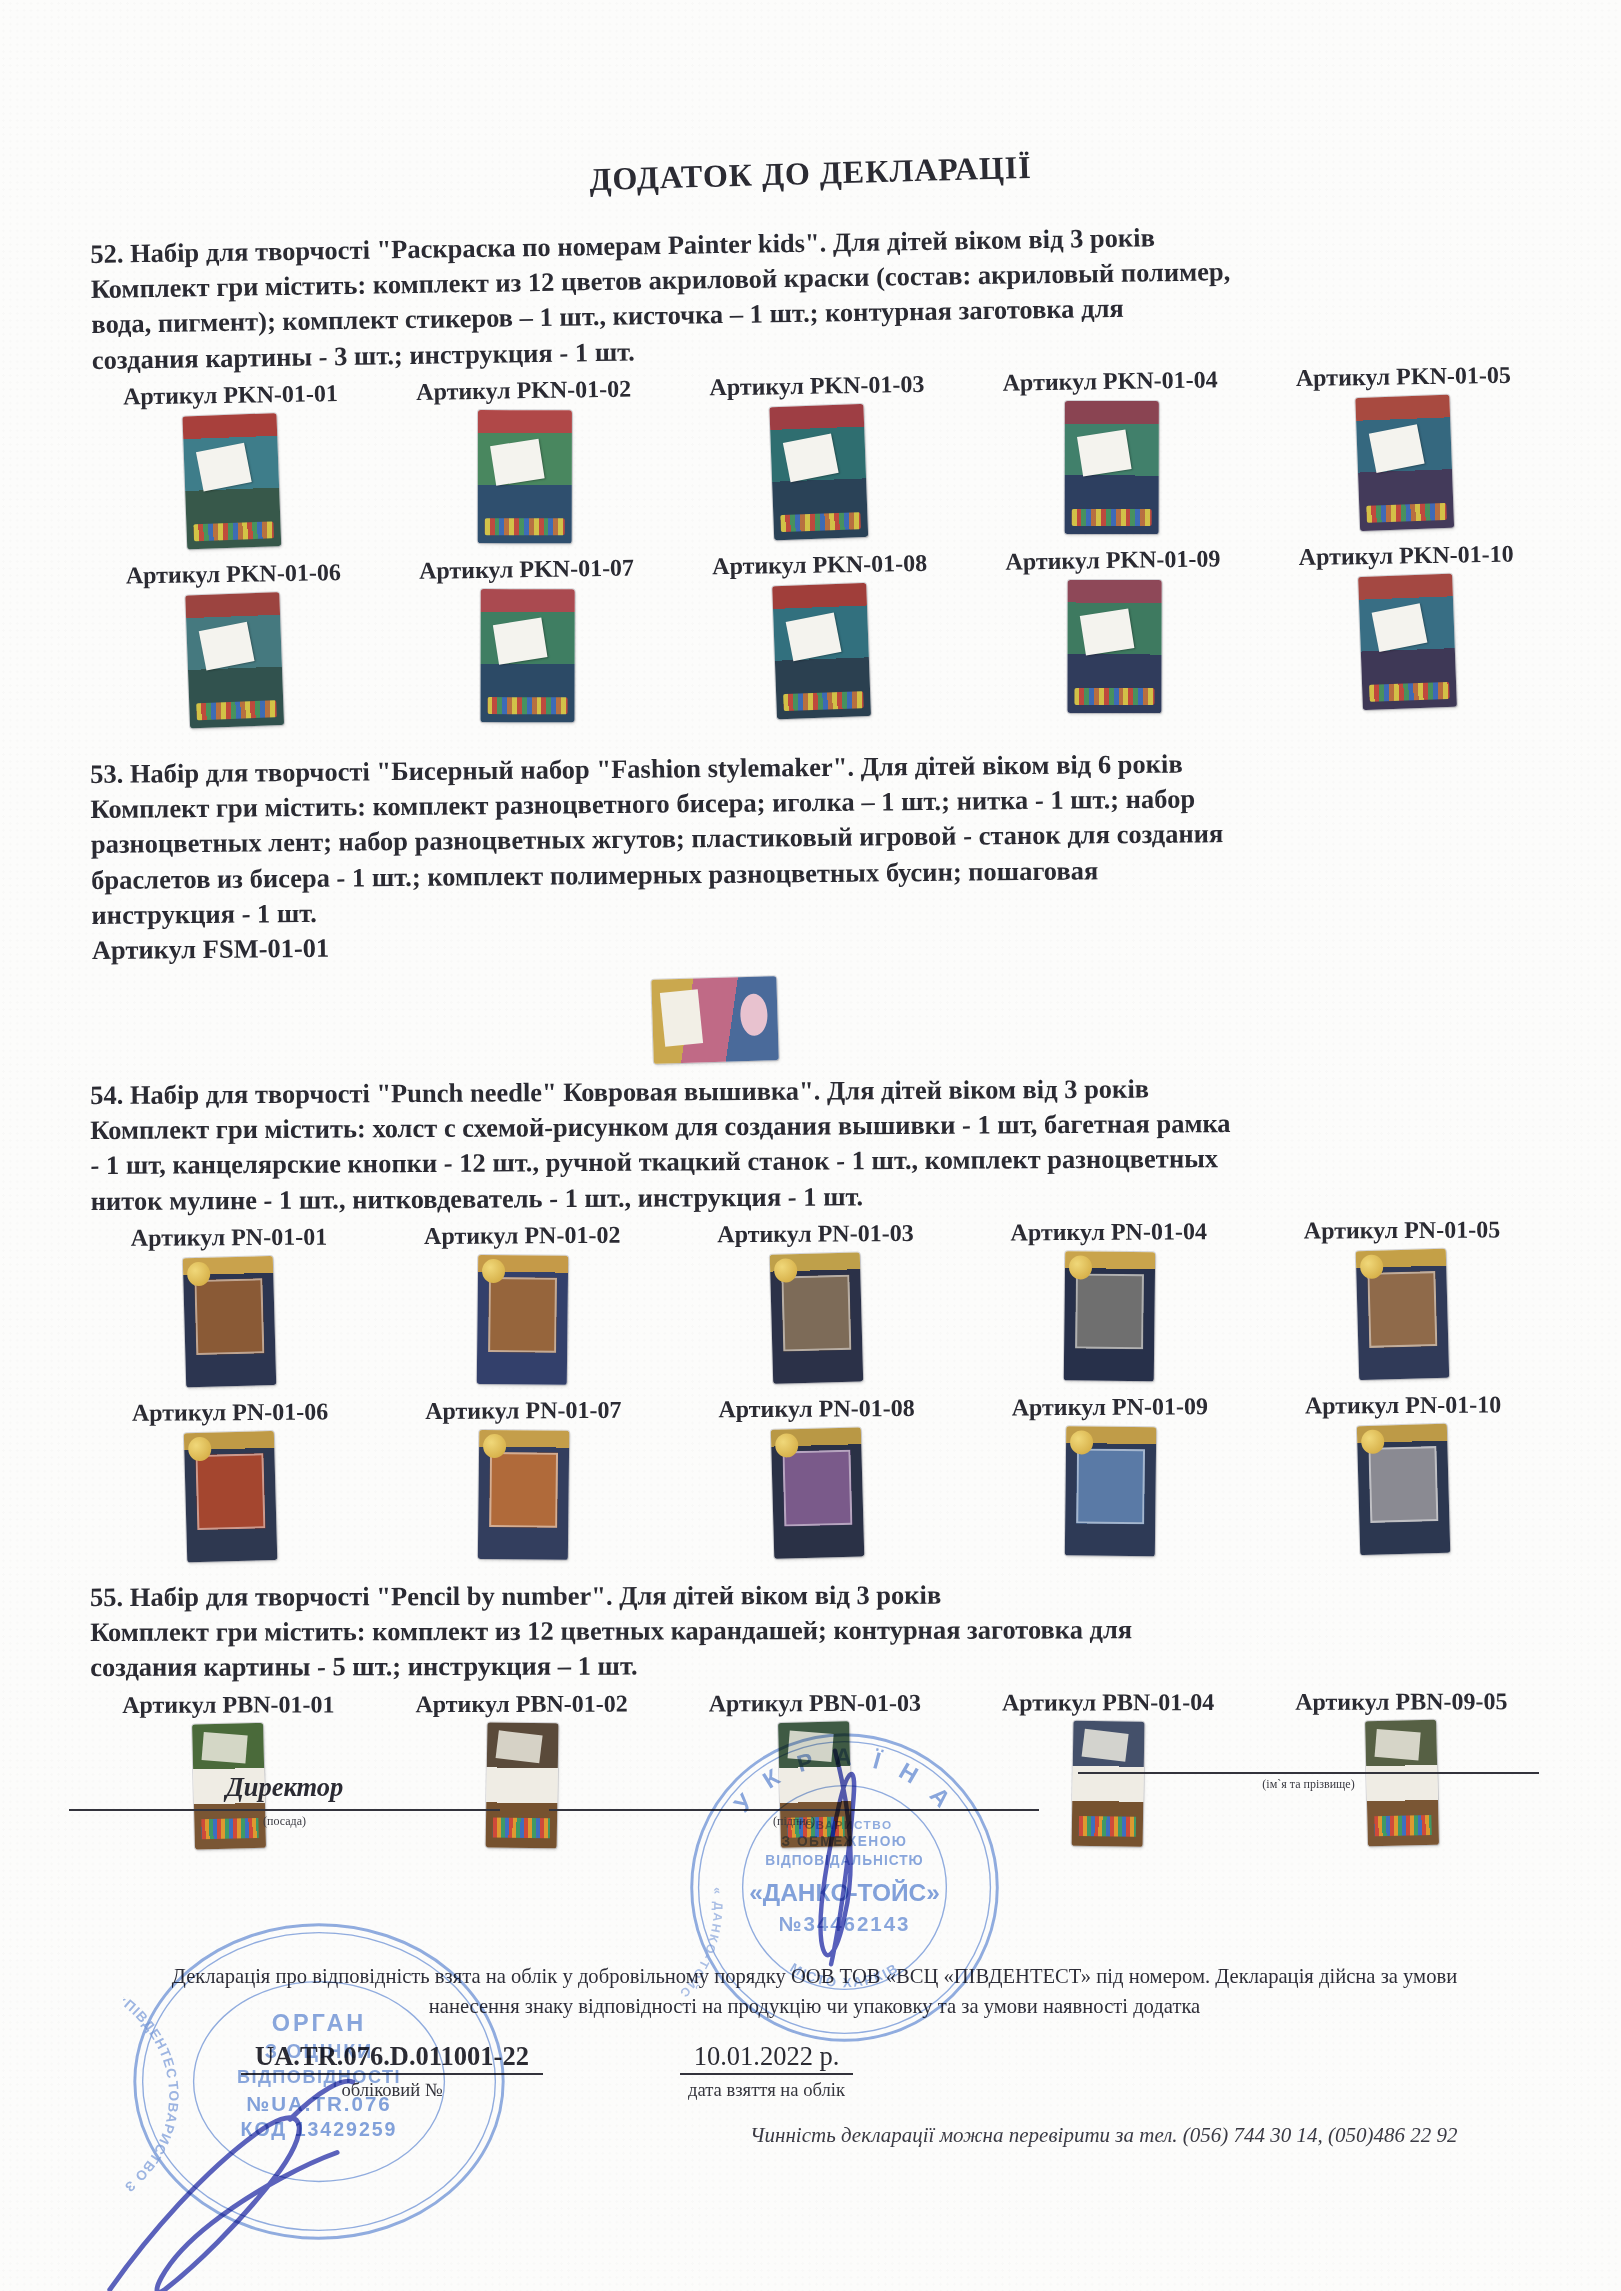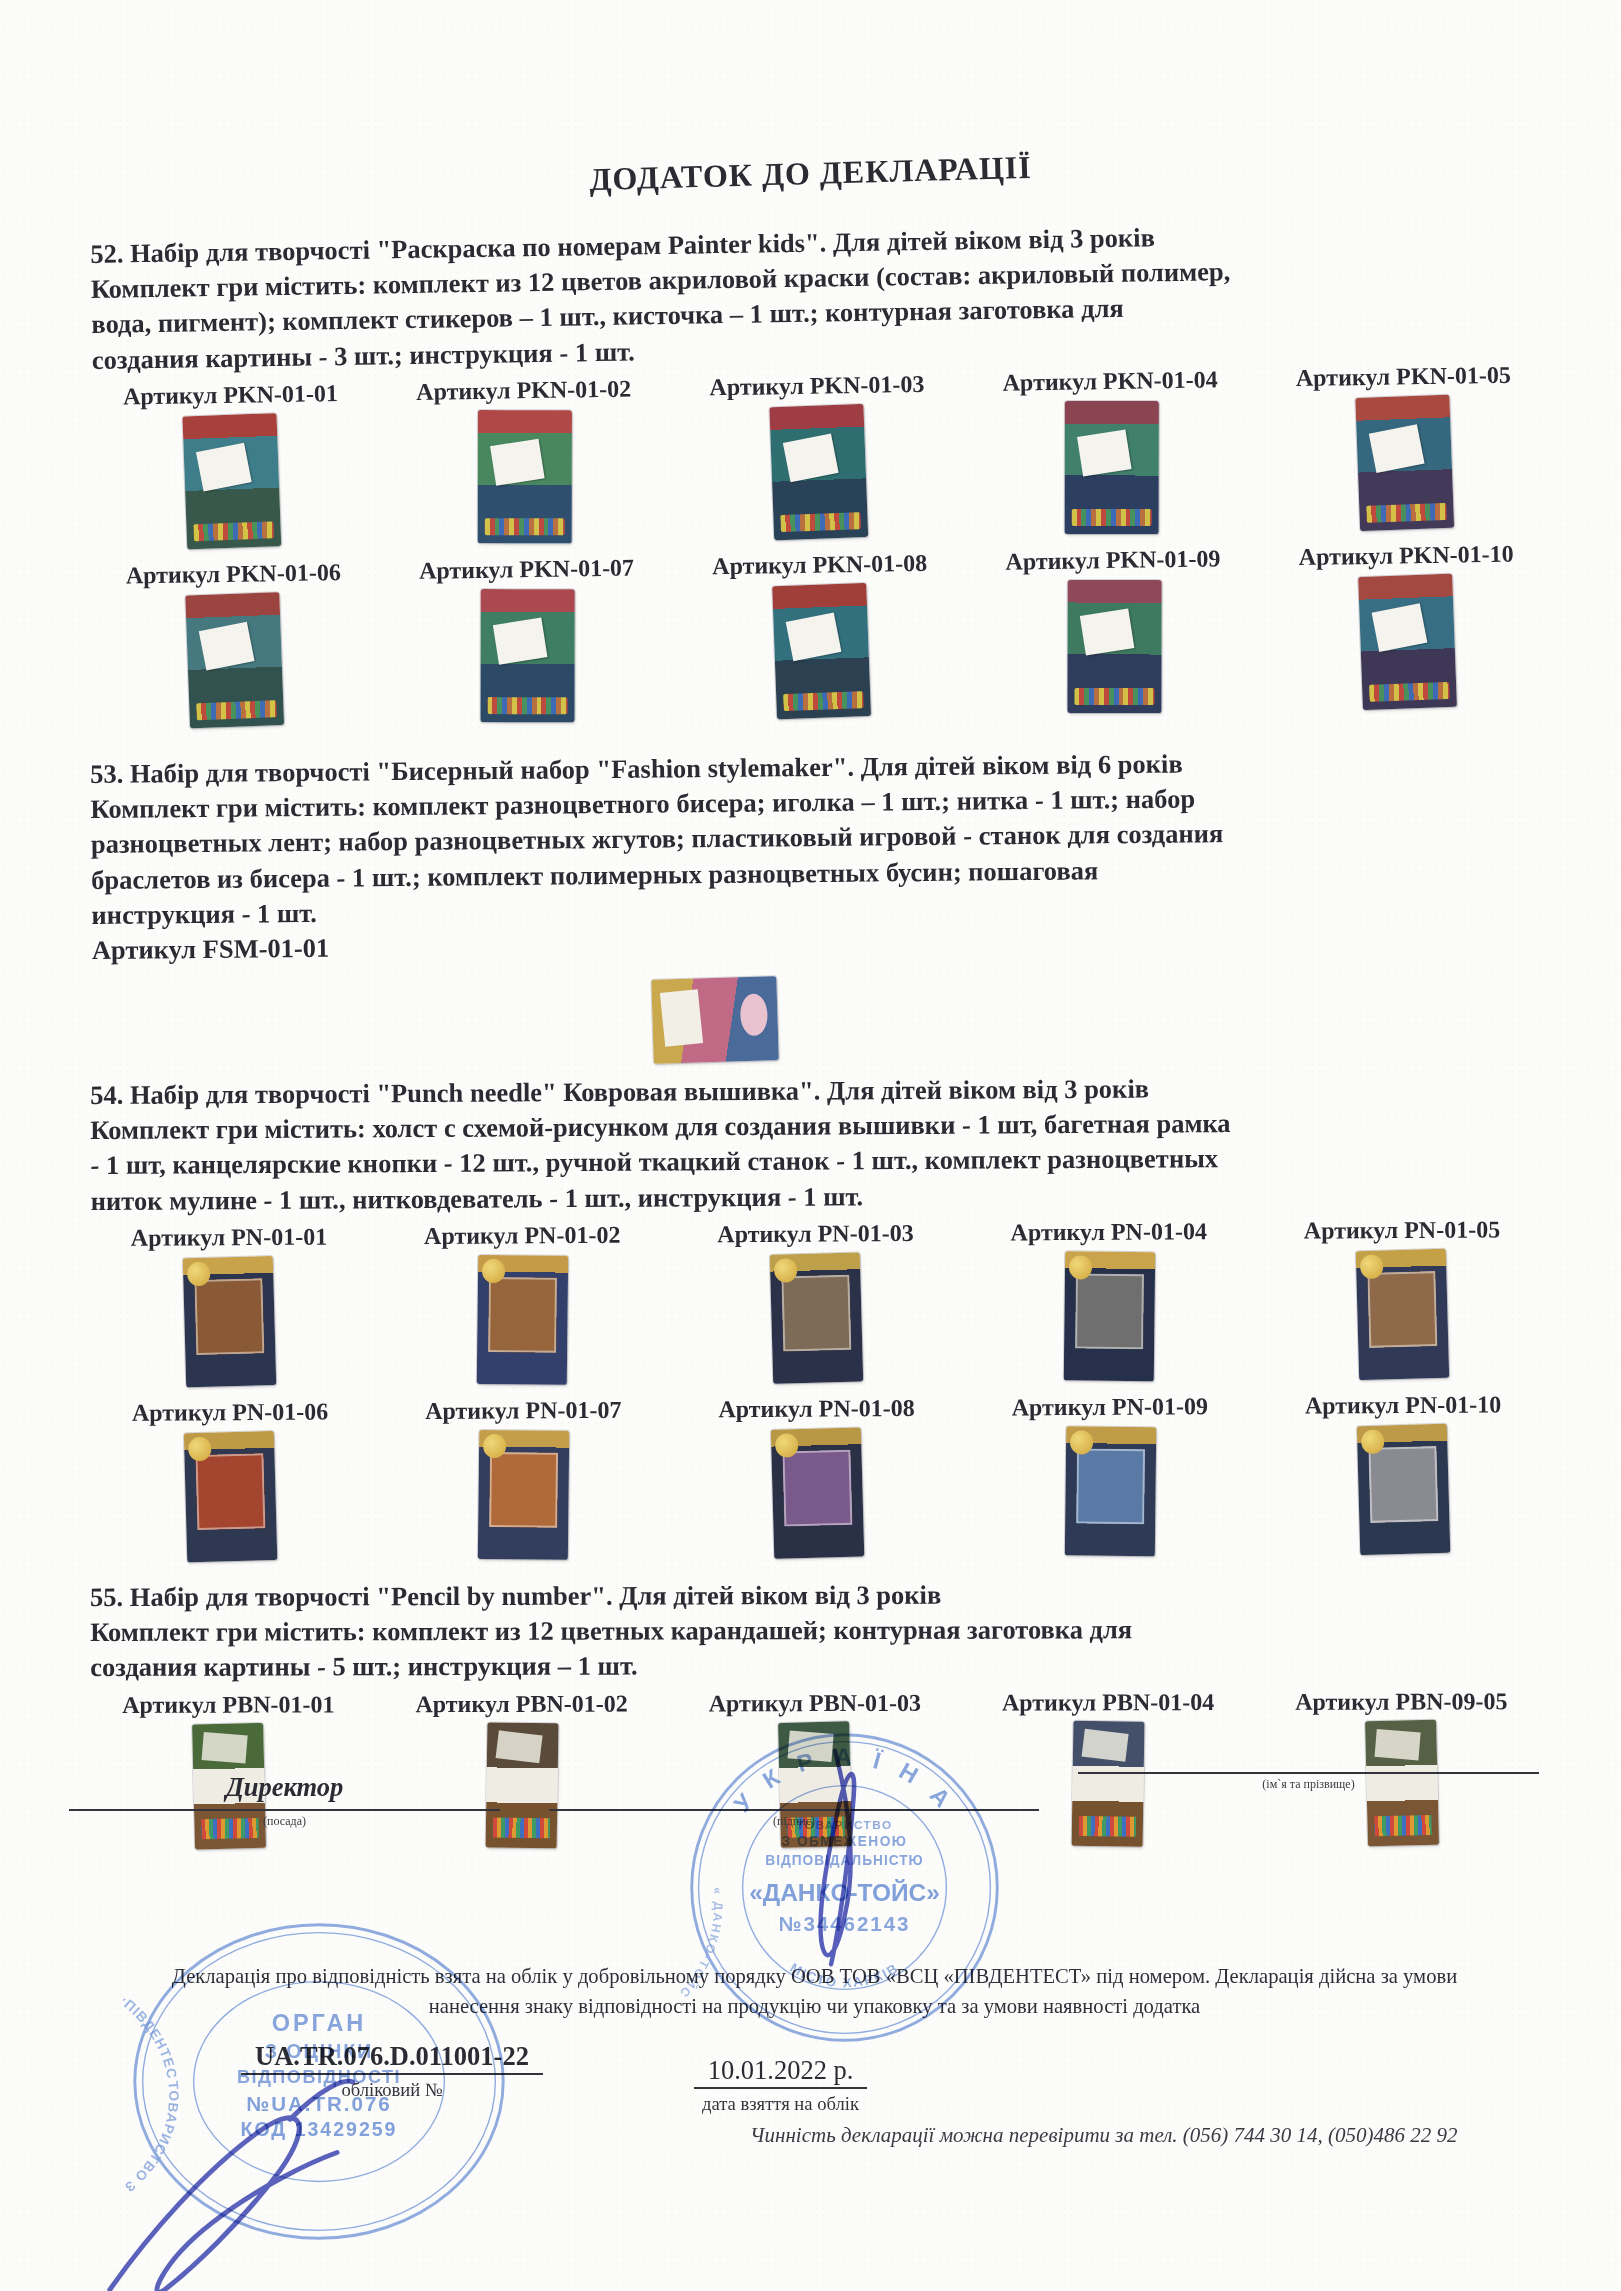--- a/index.html
+++ b/index.html
@@ -44,21 +44,21 @@
   .sig-line{border-bottom:2px solid #33333c;height:0;margin-top:0;}
   .sig-sub{font-size:12px;text-align:center;margin-top:2.9px;color:#3a3a42;}
   .col1{width:431px;}  .gap1{width:49px;} .col2{width:490px;} .gap2{width:39px;} .col3{width:461px;}
   
   .decl{left:90px;top:1962px;width:1449px;font-size:20.6px;line-height:1.45;text-align:center;white-space:pre-line;color:#2e2e38;}
   .ref{text-align:center;}
   .ref .val{display:inline-block;font-size:26.5px;border-bottom:2.5px solid #33333c;padding:0 13.7px 1px;}
   .ref .val.bold{font-weight:bold;}
   .ref .sub{font-size:18.6px;margin-top:3.9px;color:#34343c;}
   .ref1{left:147px;top:2041px;width:490px;}
-  .ref2{left:619px;top:2041px;width:323px;margin-top:14px;}
+  .ref2{left:605px;top:2041px;width:323px;}
   .ref3{left:1063px;top:2041px;width:333px;}
   .phone{left:750px;top:2123px;width:765px;font-size:21px;font-style:italic;color:#3a3a44;}
   
   .stamp{position:absolute;mix-blend-mode:multiply;opacity:.85;}
   .stamp text{font-family:"Liberation Sans","DejaVu Sans",sans-serif;font-weight:bold;fill:#5e87d4;}
   .ink{position:absolute;left:0;top:0;pointer-events:none;mix-blend-mode:multiply;}
 </style>
 </head>
 <body>
 

